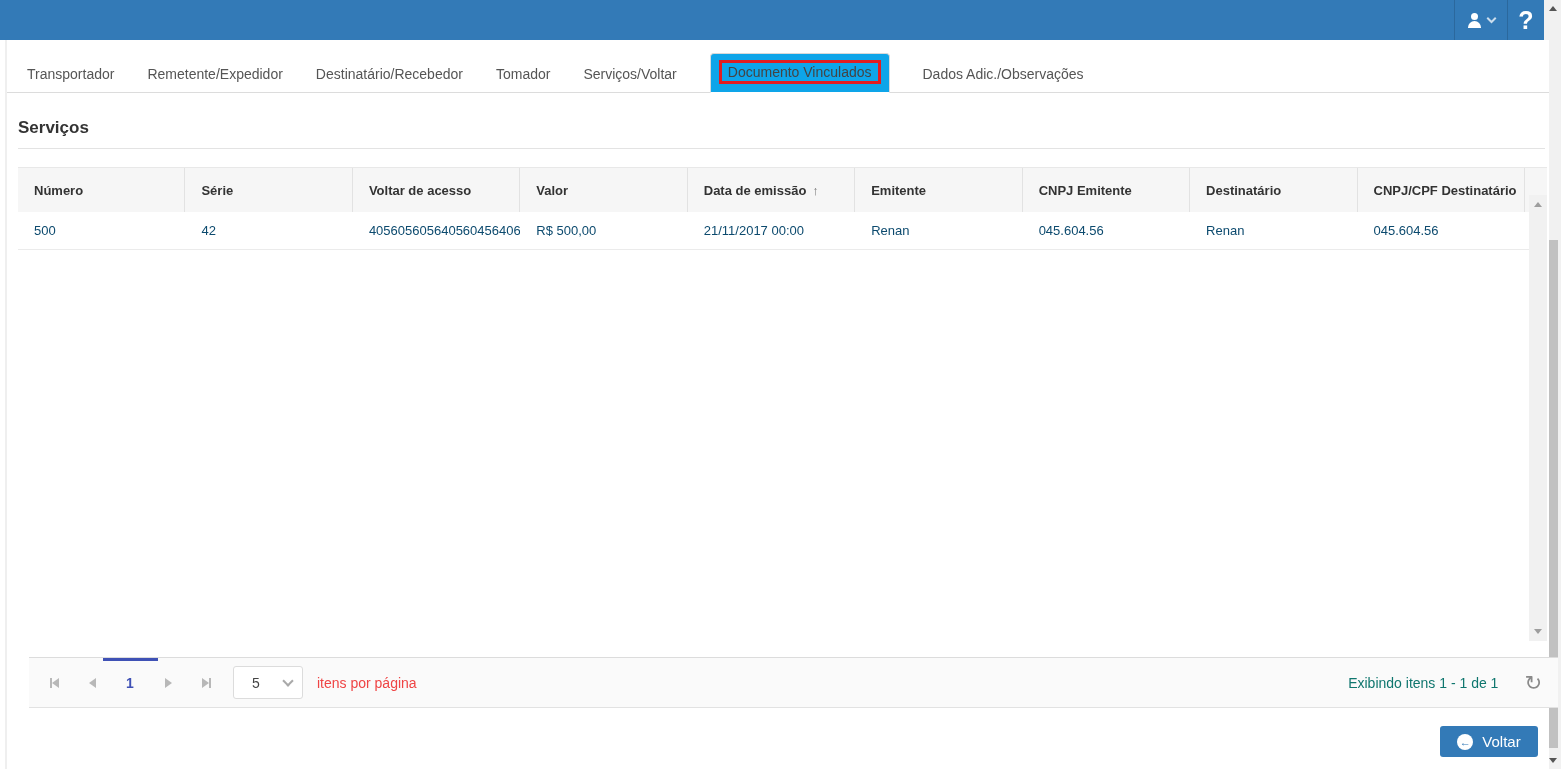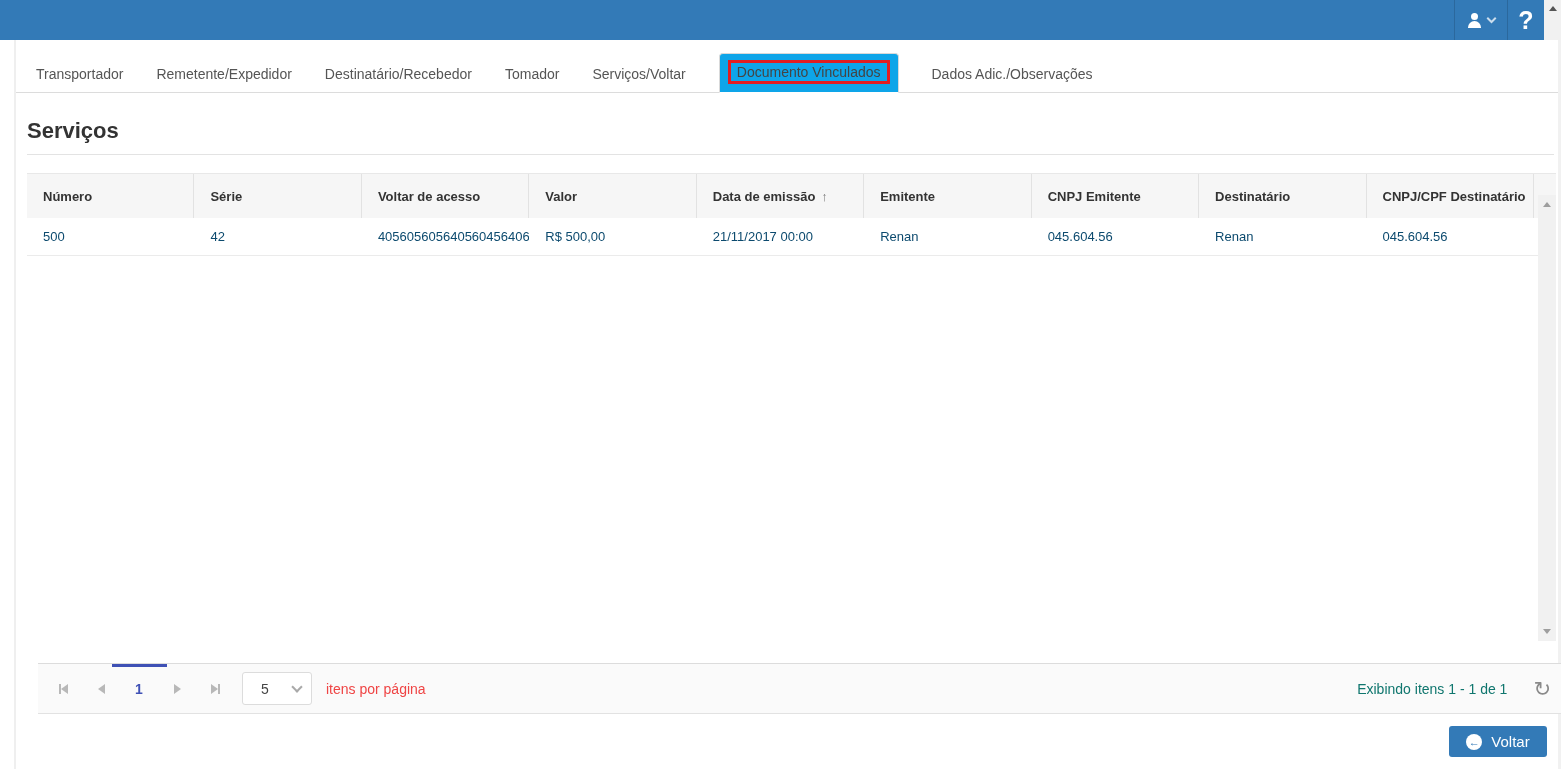--- a/index.html
+++ b/index.html
@@ -39,21 +39,21 @@
     position: absolute; right: 0; top: 0; width: 17px; height: 769px;
     background: #f1f1f1;
   }
   .sb-arrow { position: absolute; left: 0; width: 17px; height: 17px; display:flex; align-items:center; justify-content:center; }
   .tri-up    { width:0; height:0; border-left:4px solid transparent; border-right:4px solid transparent; border-bottom:5px solid #555; }
   .tri-down  { width:0; height:0; border-left:4px solid transparent; border-right:4px solid transparent; border-top:5px solid #555; }
   .page-thumb { position: absolute; left: 3px; width: 11px; top: 240px; height: 508px; background: #c1c1c1; }
 
   
   .content {
-    position: absolute; left: 14px; top: 40px; width: 1544px; height: 729px;
+    position: absolute; left: 5px; top: 40px; width: 1544px; height: 729px;
     background: #fff; border-left: 2px solid #efefef;
   }
 
   
   .tabs {
     display: flex; align-items: flex-end;
     margin-top: 13px; padding-left: 20px;
     border-bottom: 1px solid #dcdcdc; height: 40px;
   }
   .tab {
@@ -64,21 +64,21 @@
     background: #0ea5e9; border: 1px solid #d9d9d9; border-bottom: 1px solid #fff;
     border-radius: 4px 4px 0 0; margin-bottom: -1px; padding: 6px 8px 8px 8px;
     color: #444;
   }
   .red-box {
     display: inline-block; border: 3px solid #e11d21; padding: 1px 6px;
   }
 
   
   .section-title {
-    margin: 25px 0 10px 11px; font-size: 22px; font-weight: bold; color: #333;
+    margin: 25px 0 10px 11px; font-size: 17px; font-weight: bold; color: #333;
   }
   .title-rule { border: none; border-top: 1px solid #e3e3e3; margin: 0 4px 0 11px; }
 
   
   .grid { margin-left: 11px; width: 1529px; margin-top: 18px; }
   .grid-header {
     display: flex; height: 45px; background: #f6f6f6;
     border-top: 1px solid #e8e8e8;
   }
   .gh-cell {

